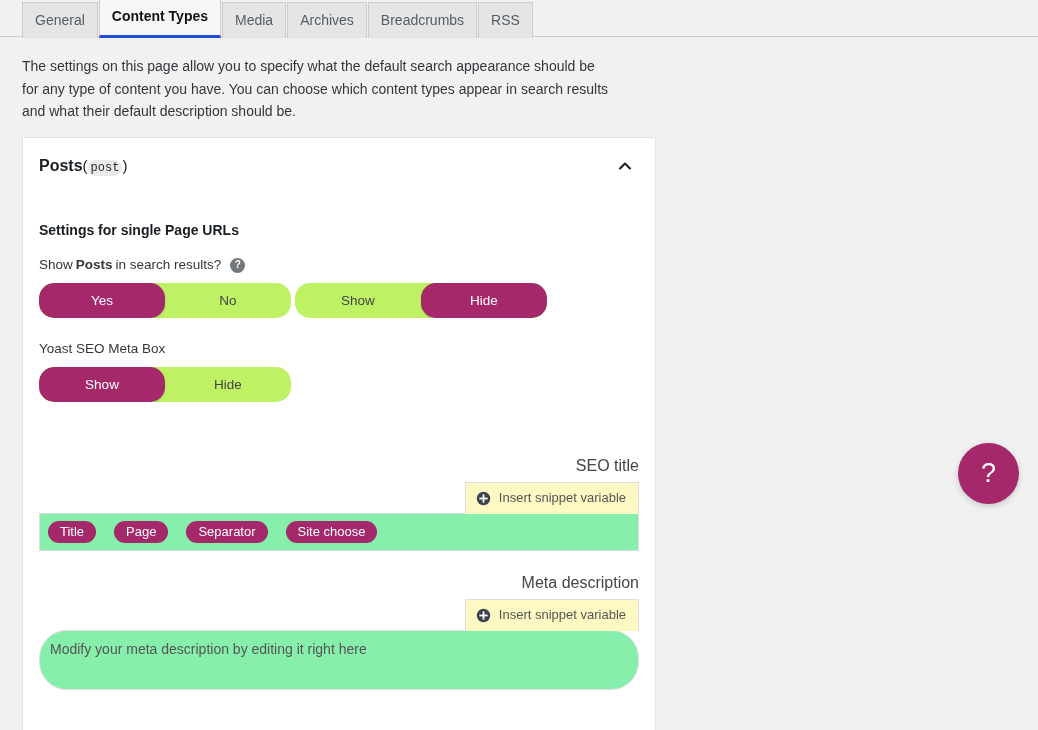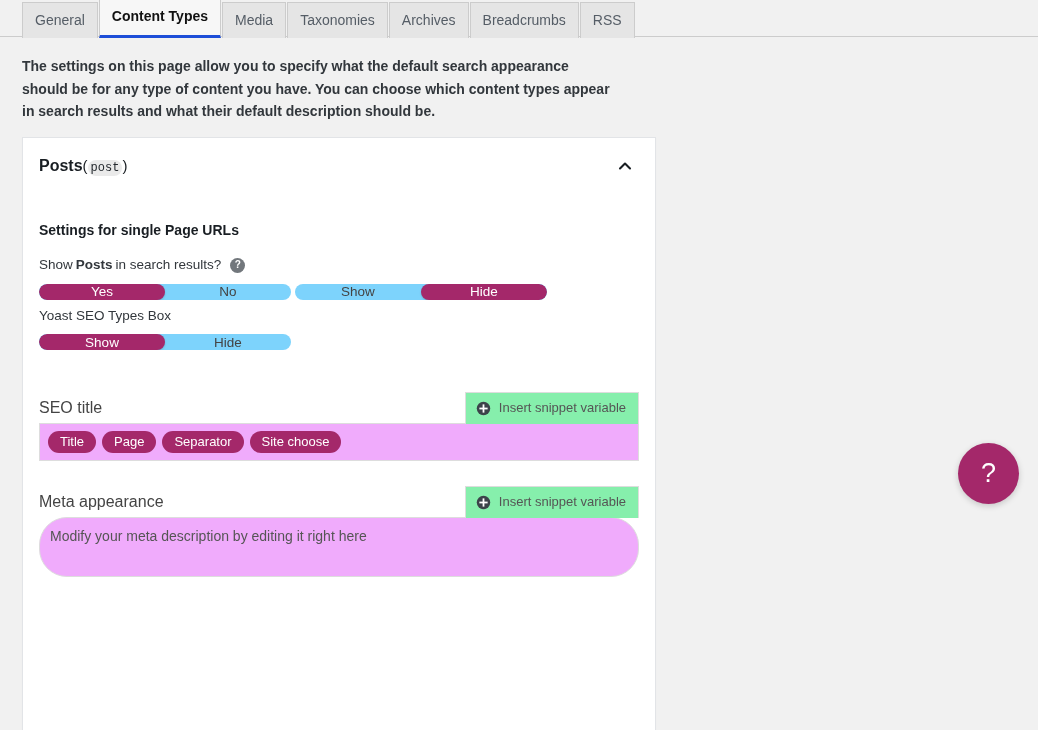--- a/index.html
+++ b/index.html
@@ -59,21 +59,20 @@
     padding-bottom: 9px;
   }
 
   
   .intro {
     margin: 18px 16px 0 22px;
     width: 588px;
     font-size: 14px;
     line-height: 1.62;
     color: #32373c;
-    font-weight: bold;
   }
 
   
   .card {
     position: absolute;
     left: 22px;
     top: 137px;
     width: 632px;
     background: #fff;
     border: 1px solid #e2e4e7;
@@ -153,25 +152,25 @@
     line-height: 1;
     margin-left: 9px;
     cursor: pointer;
     font-family: "Liberation Sans", sans-serif;
   }
 
   
   .toggle {
     display: inline-flex;
     width: 252px;
-    height: 16px;
-    background: #7dd3fc;
+    height: 35px;
+    background: #bef264;
     border-radius: 15px;
     padding: 0;
-    margin-bottom: 7px;
+    margin-bottom: 22px;
     box-sizing: border-box;
     overflow: hidden;
     position: relative;
   }
   .toggle-opt {
     flex: 1 1 50%;
     display: flex;
     align-items: center;
     justify-content: center;
     font-size: 13.5px;
@@ -190,60 +189,61 @@
   .spacer-rule { height: 20px; }
 
   
   .field-block { margin-top: 12px; position: relative; }
   .field-head {
     display: flex;
     align-items: flex-end;
     justify-content: space-between;
     position: relative;
     min-height: 34px;
+    flex-direction: column;
   }
   .field-title {
     font-size: 16px;
     color: #444;
     font-weight: normal;
     line-height: 1.2;
     padding-bottom: 6px;
   }
   .snippet-btn {
     display: inline-flex;
     align-items: center;
     gap: 8px;
-    background: #86efac;
+    background: #fef9c3;
     border: 1px solid #ddd;
     border-bottom: none;
     padding: 7px 12px 7px 10px;
     font-size: 13px;
     color: #555;
     cursor: pointer;
     line-height: 1.3;
     position: relative;
     top: 1px;
   }
   .plus-icon {
     width: 15px; height: 15px;
     display: inline-flex;
     align-items: center;
     justify-content: center;
   }
   .plus-icon svg { display: block; }
 
   .editor-box {
     border: 1px solid #ddd;
-    background: #f0abfc;
+    background: #86efac;
     min-height: 26px;
     padding: 7px 8px;
     display: flex;
     align-items: center;
     flex-wrap: wrap;
-    gap: 6px;
+    gap: 18px;
     box-sizing: border-box;
   }
   .editor-box.tall {
     min-height: 60px;
     align-items: flex-start;
     padding: 9px 10px;
     height: 60px;
     border-radius: 28px;
   }
   .token {
@@ -282,21 +282,20 @@
     user-select: none;
   }
 </style>
 </head>
 <body>
 
 <div class="tab-bar">
   <div class="tab">General</div>
   <div class="tab active">Content Types</div>
   <div class="tab">Media</div>
-  <div class="tab">Taxonomies</div>
   <div class="tab">Archives</div>
   <div class="tab">Breadcrumbs</div>
   <div class="tab">RSS</div>
 </div>
 
 <p class="intro">The settings on this page allow you to specify what the default search appearance should be for any type of content you have. You can choose which content types appear in search results and what their default description should be.</p>
 
 <div class="card">
 
   <div class="card-header">
@@ -326,21 +325,21 @@
       <div class="toggle-opt">No</div>
     </div>
 
     
     <div class="toggle">
       <div class="toggle-opt">Show</div>
       <div class="toggle-opt on">Hide</div>
     </div>
 
     
-    <div class="field-label">Yoast SEO Types Box</div>
+    <div class="field-label">Yoast SEO Meta Box</div>
     <div class="toggle">
       <div class="toggle-opt on">Show</div>
       <div class="toggle-opt">Hide</div>
     </div>
 
     <div class="spacer-rule"></div>
 
     
     <div class="field-block">
       <div class="field-head">
@@ -360,21 +359,21 @@
         <span class="token">Title</span>
         <span class="token">Page</span>
         <span class="token">Separator</span>
         <span class="token">Site choose</span>
       </div>
     </div>
 
     
     <div class="field-block" style="margin-top:22px;">
       <div class="field-head">
-        <div class="field-title">Meta appearance</div>
+        <div class="field-title">Meta description</div>
         <div class="snippet-btn">
           <span class="plus-icon">
             <svg width="15" height="15" viewBox="0 0 16 16" aria-hidden="true">
               <circle cx="8" cy="8" r="7.2" fill="#3c434a"></circle>
               <rect x="7.05" y="3.6" width="1.9" height="8.8" fill="#fff"></rect>
               <rect x="3.6" y="7.05" width="8.8" height="1.9" fill="#fff"></rect>
             </svg>
           </span>
           <span>Insert snippet variable</span>
         </div>

